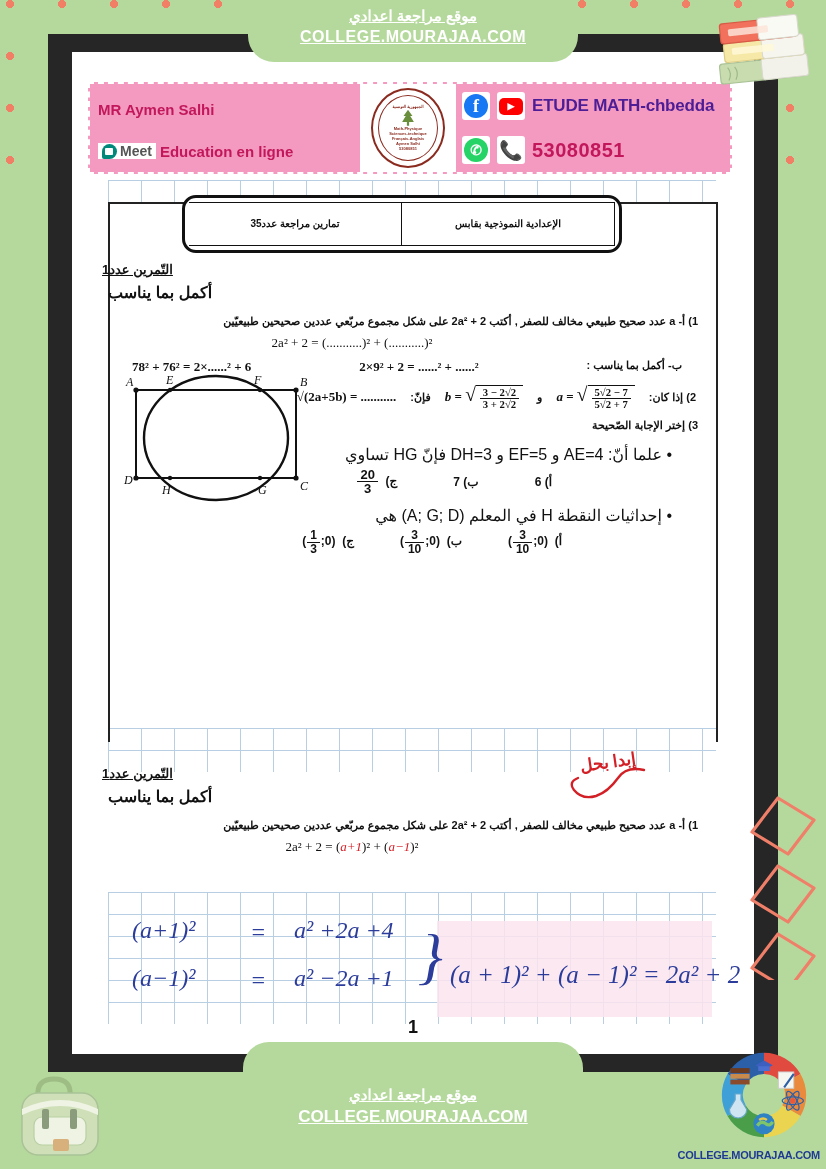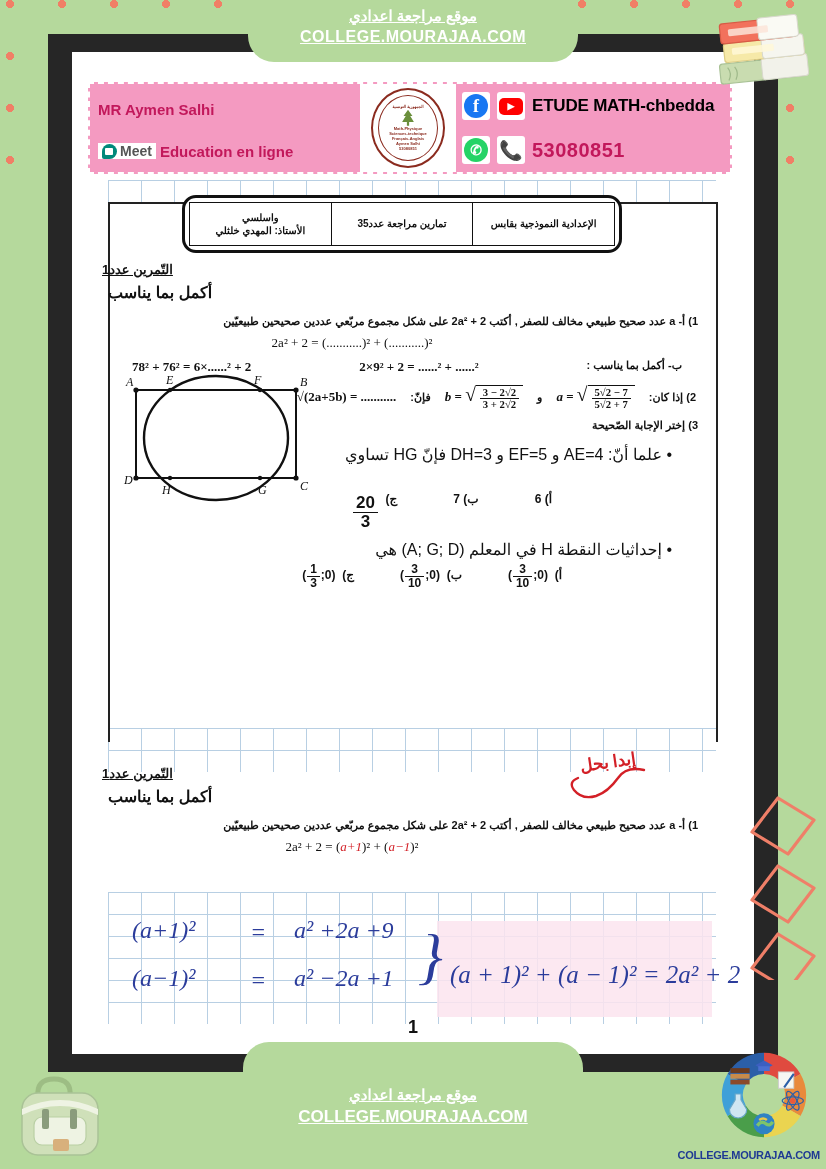--- a/index.html
+++ b/index.html
@@ -230,21 +230,21 @@
     font-size: 9px;
   }
   .ico-wa span {
     width: 24px; height: 24px; border-radius: 50%;
     background: #25d366; color: #fff;
     display: flex; align-items: center; justify-content: center;
     font-size: 14px;
   }
   .ico-ph span { color: #111; font-size: 19px; }
   .pink-brand {
-    color: #000000;
+    color: #4c1d95;
     font-weight: bold;
     font-size: 17px;
     white-space: nowrap;
     letter-spacing: -.2px;
   }
   .pink-phone {
     color: #c2185b;
     font-weight: bold;
     font-size: 20px;
     letter-spacing: .5px;
@@ -543,38 +543,34 @@
   <div class="grid-band" style="left:36px;top:676px;width:608px;height:44px;"></div>
   <div class="grid-band" style="left:36px;top:840px;width:608px;height:132px;"></div>
 
   <div style="position:absolute;left:36px;top:150px;width:2px;height:540px;background:#222;"></div>
   <div style="position:absolute;left:36px;top:150px;width:608px;height:2px;background:#222;"></div>
   <div style="position:absolute;right:36px;top:150px;width:2px;height:540px;background:#222;"></div>
 
   <div id="hdr-boxes">
     <div class="hdr-cell">الإعدادية النموذجية بقابس</div>
     <div class="hdr-cell mid">تمارين مراجعة عدد35</div>
-    <div class="hdr-cell">
-      <span>واسلسي</span>
-      <span>الأستاذ: المهدي خلثلي</span>
-    </div>
   </div>
 
   <div id="doc-body">
 
     <div class="ex-title">التّمرين عدد1</div>
     <div class="instr">أكمل بما يناسب</div>
 
     <div class="q-line">1)  أ- a  عدد صحيح طبيعي  مخالف للصفر ,  أكتب  2a² + 2  على شكل مجموع مربّعي عددين صحيحين طبيعيّين</div>
     <div class="eq-line">2a² + 2 = (...........)² + (...........)²</div>
 
     <div class="two-col">
       <span>ب- أكمل بما يناسب :</span>
       <span class="mono-eq">2×9² + 2 = ......² + ......²</span>
-      <span class="mono-eq">78² + 76² = 6×......² + 2</span>
+      <span class="mono-eq">78² + 76² = 2×......² + 6</span>
     </div>
 
     <div style="display:flex;direction:rtl;align-items:center;gap:14px;padding:0 6px 0 30px;margin-bottom:6px;">
       <span style="font-size:11px;font-weight:bold;">2) إذا كان:</span>
 
       <span class="mono-eq">
         <span class="italic-v">a</span> =
         <span class="rad">
           <span class="sign">√</span>
           <span class="body">
@@ -613,21 +609,21 @@
 
     <div class="choices">
       <span>
         <span>أ)</span>&nbsp;<span>6</span>
       </span>
       <span>
         <span>ب)</span>&nbsp;<span>7</span>
       </span>
       <span>
         <span>ج)</span>&nbsp;
-        <span class="frac" style="font-size:17px;margin-top:26px;">
+        <span class="frac" style="font-size:13px;">
           <span class="num">20</span>
           <span class="den">3</span>
         </span>
       </span>
     </div>
 
     <div class="bullet-line">•   إحداثيات النقطة H في المعلم (A; G; D) هي</div>
 
     <div class="choices" style="gap:46px;padding-right:140px;">
       <span>
@@ -689,21 +685,21 @@
   <div class="red-hand" style="left:508px;top:700px;font-size:17px;">إبدا بحل</div>
   <svg style="position:absolute;left:468px;top:710px;" width="110" height="46">
     <path d="M104 8 q-18 -4 -26 8 q-10 14 -22 18 q-14 4 -22 -6 q-6 -8 4 -12" stroke="#d32027" stroke-width="2.4" fill="none" stroke-linecap="round"></path>
   </svg>
 
   <div id="hand-block">
     <div id="hand-highlight"></div>
 
     <div class="hand-row" style="left:0;top:0;">(a+1)²</div>
     <div class="hand-row" style="left:118px;top:2px;">=</div>
-    <div class="hand-row" style="left:162px;top:0;">a² +2a +9</div>
+    <div class="hand-row" style="left:162px;top:0;">a² +2a +4</div>
 
     <div class="hand-row" style="left:0;top:48px;">(a−1)²</div>
     <div class="hand-row" style="left:118px;top:50px;">=</div>
     <div class="hand-row" style="left:162px;top:48px;">a² −2a +1</div>
 
     <div class="brace-big" style="left:286px;top:8px;">}</div>
 
     <div class="hand-row" style="left:318px;top:44px;font-size:25px;">(a + 1)² + (a − 1)² = 2a² + 2</div>
   </div>
 

